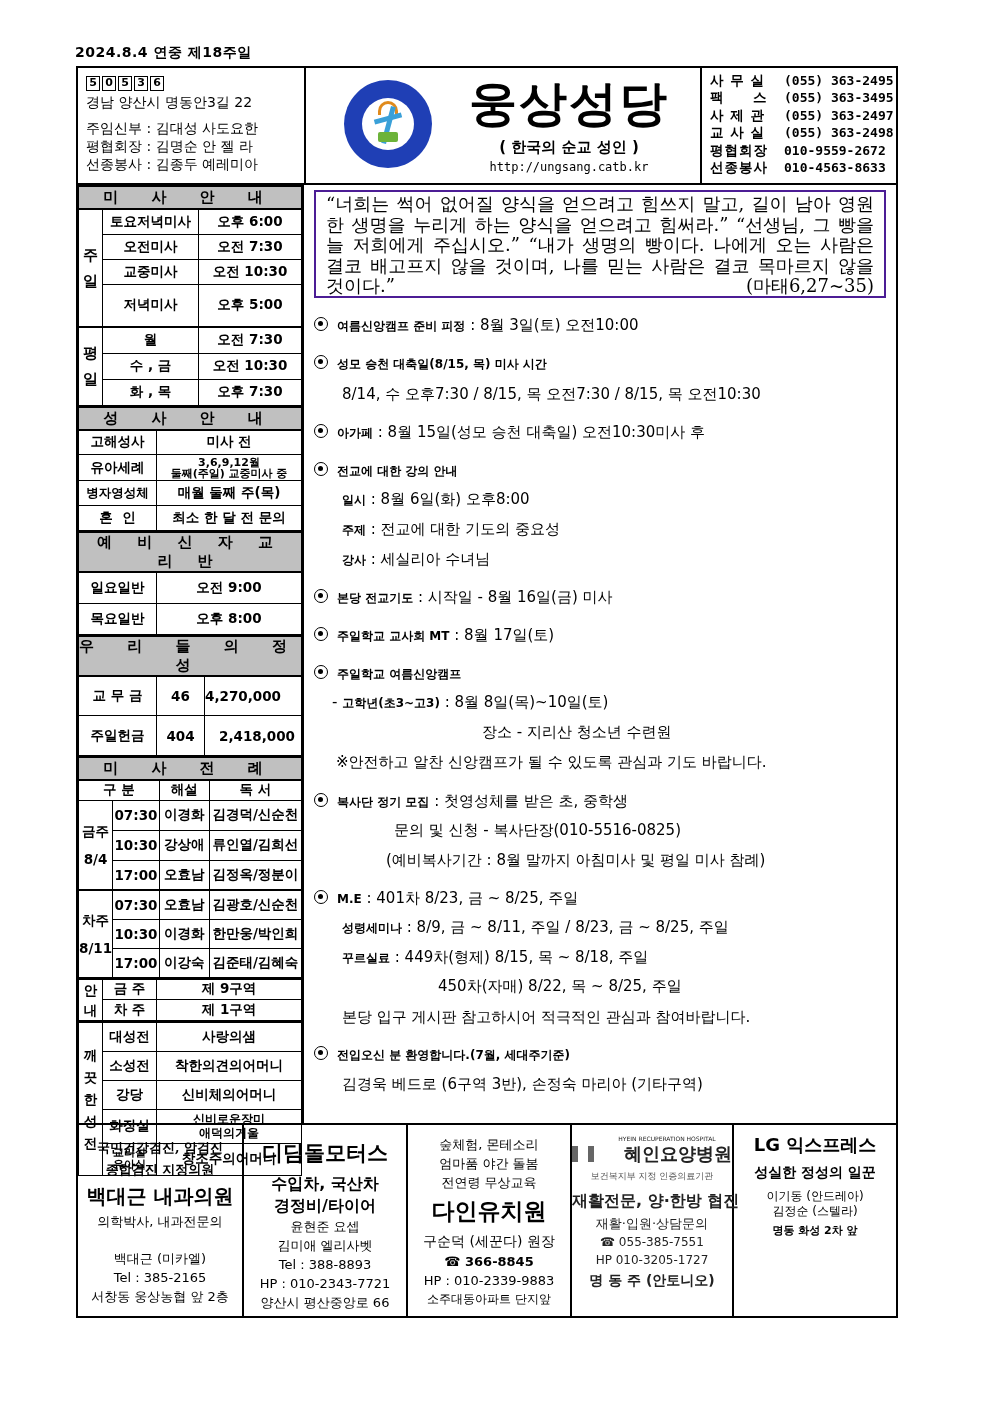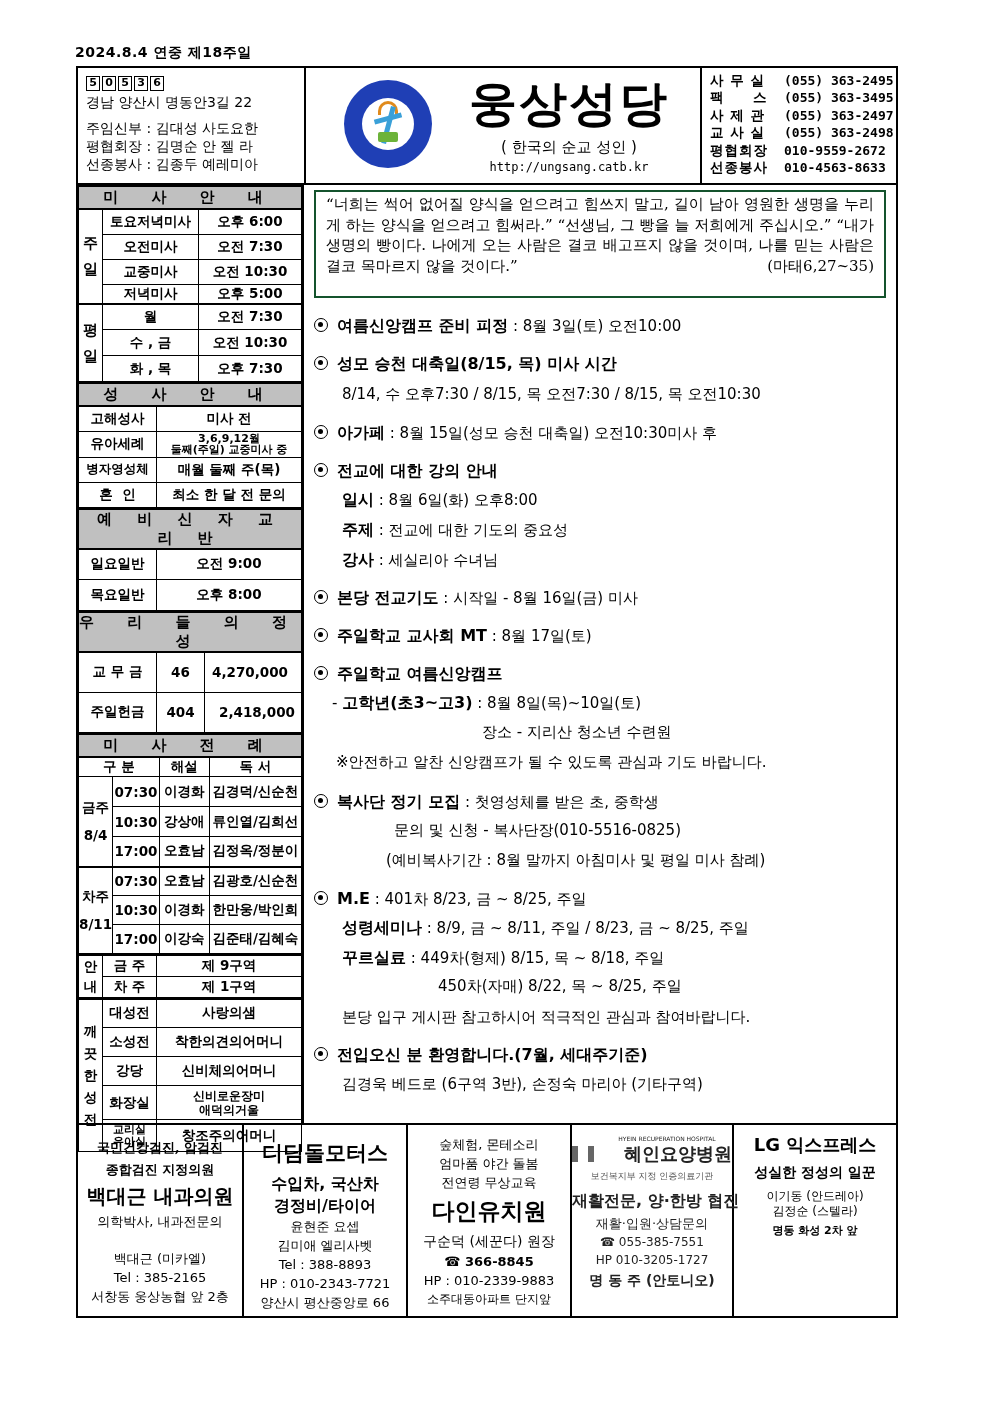--- a/index.html
+++ b/index.html
@@ -13,41 +13,41 @@
   .zip span { display: inline-block; width: 14px; height: 15px; border: 1.5px solid #000; font-size: 11px; font-weight: bold; text-align: center; line-height: 12px; }
   .hdr-left .gap { height: 8px; }
   .hdr-mid { left: 228px; top: 0; width: 392px; height: 115px; }
   .logo { left: 38px; top: 12px; width: 88px; height: 88px; border-radius: 50%; background: #1f3fb5; }
   .logo .inner { position: absolute; left: 18px; top: 18px; width: 52px; height: 52px; border-radius: 50%; background: #fff; }
   .logo .cross-v { position: absolute; left: 24px; top: 8px; width: 5px; height: 38px; background: #3aa0d8; transform: rotate(15deg); }
   .logo .cross-h { position: absolute; left: 12px; top: 18px; width: 28px; height: 5px; background: #3aa0d8; transform: rotate(-15deg); }
   .logo .book { position: absolute; left: 16px; top: 34px; width: 20px; height: 10px; background: #6cb33a; border-radius: 2px; }
   .logo .arc { position: absolute; left: 16px; top: 3px; width: 20px; height: 14px; border: 3px solid #e08a1c; border-bottom: none; border-radius: 12px 12px 0 0; }
   .church-name { left: 138px; top: 4px; width: 250px; text-align: center; font-size: 48px; font-weight: bold; letter-spacing: 2px; }
-  .church-sub { left: 138px; top: 70px; width: 250px; text-align: center; font-size: 15px; }
+  .church-sub { left: 138px; top: 70px; width: 250px; text-align: center; font-size: 15px; font-weight: bold; }
   .church-url { left: 138px; top: 92px; width: 250px; text-align: center; font-size: 12px; font-family: "DejaVu Sans Mono", monospace; }
   .hdr-right { left: 622px; top: 0; width: 196px; height: 115px; border-left: 2px solid #000; padding: 4px 0 0 8px; }
   .contact { display: flex; font-size: 13.5px; font-weight: bold; line-height: 17.4px; }
   .contact .lbl { width: 74px; letter-spacing: 1px; }
   .contact .val { font-family: "DejaVu Sans Mono", monospace; font-weight: bold; font-size: 13px; }
   
   .left-col { left: 76px; top: 185px; width: 228px; height: 938px; border-left: 2px solid #000; border-right: 2px solid #000; }
   table { border-collapse: collapse; width: 100%; }
   td { border: 1px solid #000; text-align: center; font-size: 13.5px; font-weight: bold; vertical-align: middle; }
   .sec-hdr { background: #c0c0c0; height: 23px; font-size: 15px; letter-spacing: 14px; border-top: 2px solid #000; border-bottom: 2px solid #000; }
   .small2 { font-size: 11px; line-height: 11px; }
   .vert { font-size: 15px; line-height: 26px; }
   
-  .quote { left: 314px; top: 190px; width: 572px; height: 108px; border: 2px solid #14532d; padding: 2px 10px; font-family: "DejaVu Serif", serif; font-size: 15px; line-height: 20.5px; text-align: justify; }
+  .quote { left: 314px; top: 190px; width: 572px; height: 108px; border: 2px solid #4c1d95; padding: 2px 10px; font-family: "DejaVu Serif", serif; font-size: 18px; line-height: 20.5px; text-align: justify; }
   .quote .ref { float: right; }
   .notices { left: 314px; top: 312px; width: 580px; font-size: 15px; }
   .nt { position: absolute; left: 0; white-space: nowrap; }
   .bul { display: inline-block; width: 14px; height: 14px; border: 1.5px solid #000; border-radius: 50%; position: relative; vertical-align: -1px; margin-right: 9px; }
   .bul::after { content: ""; position: absolute; left: 3px; top: 3px; width: 5px; height: 5px; border-radius: 50%; background: #000; }
-  .b { font-weight: bold; font-size: 16px; text-align: center; }
+  .b { font-weight: bold; font-size: 12px; text-align: center; }
   .main-frame { left: 304px; top: 185px; width: 594px; height: 938px; border-right: 2px solid #000; }
   
   .ads { left: 76px; top: 1123px; width: 822px; height: 195px; border: 2px solid #000; display: flex; }
   .ad { height: 100%; border-right: 2px solid #000; text-align: center; position: relative; }
   .ad:last-child { border-right: none; }
   .ad div { white-space: nowrap; }
 </style>
 </head>
 <body>
 
@@ -122,21 +122,21 @@
           <td>오후 6:00</td>
         </tr>
     <tr style="height:25px">
           <td>오전미사</td>
           <td>오전 7:30</td>
         </tr>
     <tr style="height:25px">
           <td>교중미사</td>
           <td>오전 10:30</td>
         </tr>
-    <tr style="height:19px">
+    <tr style="height:43px">
           <td>저녁미사</td>
           <td>오후 5:00</td>
         </tr>
     <tr style="height:26px">
           <td rowspan="3" style="white-space:pre;border-top:2px solid #000" class="vert">평
 일</td>
           <td style="border-top:2px solid #000">월</td>
           <td style="border-top:2px solid #000">오전 7:30</td>
         </tr>
     <tr style="height:26px">
@@ -191,21 +191,21 @@
   </tbody>
     </table>
   <table>
     <tbody>
         <tr>
           <td colspan="3" class="sec-hdr">우 리 들 의 정 성</td>
         </tr>
     <tr style="height:40px">
           <td style="width:78px">교 무 금</td>
           <td style="width:48px">46</td>
-          <td style="text-align:center;padding-right:6px">4,270,000</td>
+          <td style="text-align:left;padding-right:6px">4,270,000</td>
         </tr>
     <tr style="height:40px">
           <td>주일헌금</td>
           <td>404</td>
           <td style="text-align:right;padding-right:6px">2,418,000</td>
         </tr>
   </tbody>
     </table>
   <table>
     <tbody>

